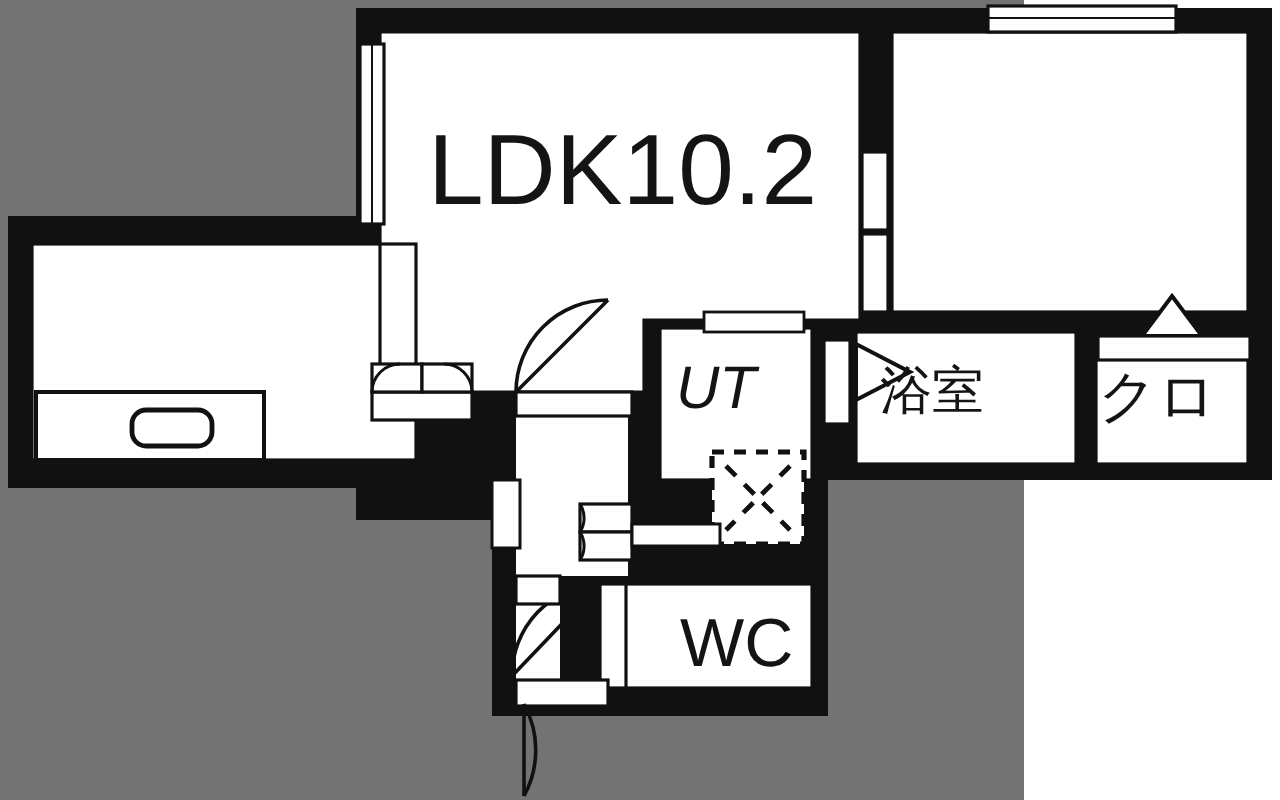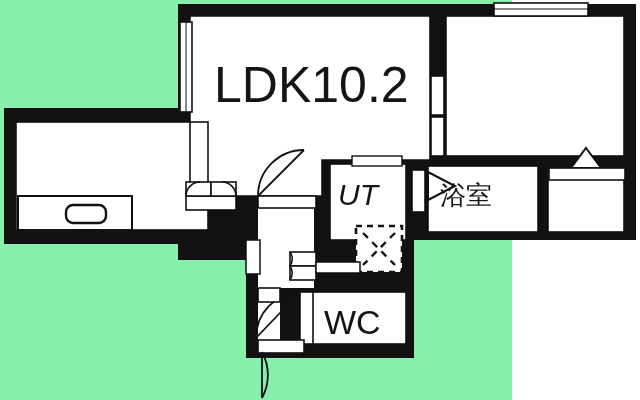--- a/index.html
+++ b/index.html
@@ -10,21 +10,21 @@
   body {
     width: 640px;
     height: 400px;
     overflow: hidden;
     font-family: "Liberation Sans", sans-serif;
   }
   #floorplan-root {
     position: relative;
     width: 512px;
     height: 400px;
-    background: #86efac;
+    background: #737373;
   }
   #floorplan-svg {
     position: absolute;
     left: 0;
     top: 0;
     display: block;
   }
   .room-label {
     position: absolute;
     color: #141414;
@@ -33,21 +33,21 @@
     white-space: nowrap;
     letter-spacing: 0px;
     line-height: 1;
     -webkit-font-smoothing: antialiased;
   }
   .lbl-ldk   { left: 214px; top: 60px;  font-size: 50px; }
   .lbl-yoshitsu { left: 485px; top: 62px; font-size: 44px; }
   .lbl-ut    { left: 338px; top: 180px; font-size: 30px; font-style: italic; }
   .lbl-yokushitsu { left: 440px; top: 182px; font-size: 26px; }
   .lbl-kuro  { left: 549px; top: 185px; font-size: 29px; }
-  .lbl-wc    { left: 324px; top: 305px; font-size: 34px; }
+  .lbl-wc    { left: 340px; top: 305px; font-size: 34px; }
 </style>
 </head>
 <body>
 
 <div id="floorplan-root">
 
   <svg id="floorplan-svg" width="640" height="400" viewBox="0 0 640 400">
 
     <g>
 
@@ -178,16 +178,17 @@
 
   </svg>
 
   <div class="room-label lbl-ldk">LDK10.2</div>
 
 
   <div class="room-label lbl-ut">UT</div>
 
   <div class="room-label lbl-yokushitsu">浴室</div>
 
+  <div class="room-label lbl-kuro">クロ</div>
 
   <div class="room-label lbl-wc">WC</div>
 
 </div>
 
 </body></html>

